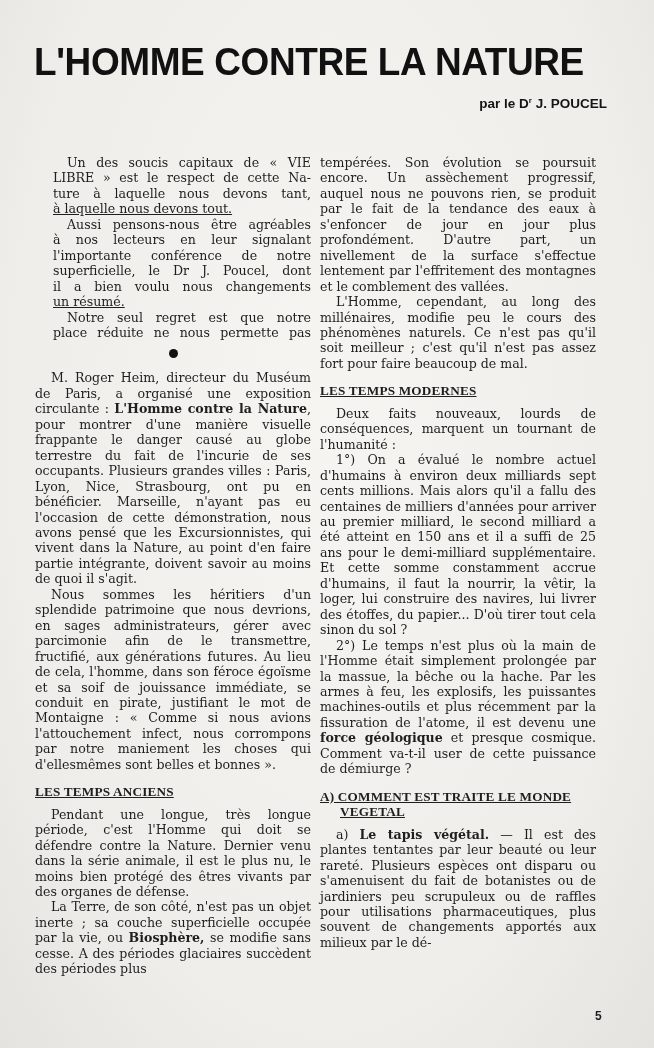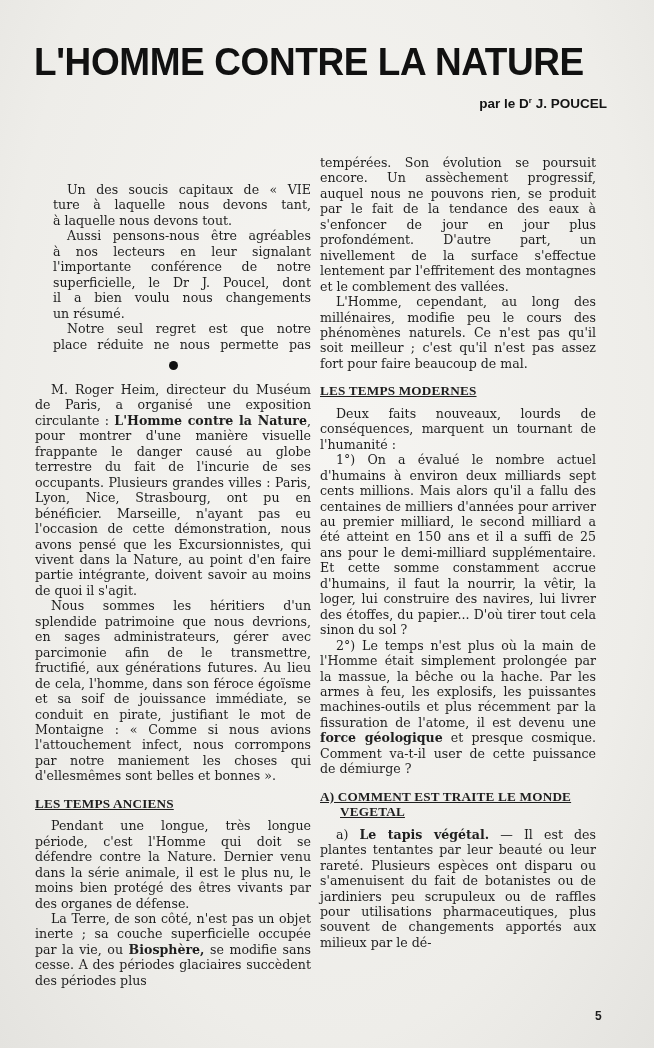--- a/index.html
+++ b/index.html
@@ -42,33 +42,34 @@
   .bullet { text-align: center; margin: 6px 0 12px 0; height: 12px; }
   .bullet span { display: inline-block; width: 9px; height: 9px; border-radius: 50%; background: #111; }
   .gap { height: 12px; }
   .gap-sm { height: 7px; }
   b { font-weight: bold; }
   .pagenum {
     position: absolute; left: 595px; top: 1009px;
     font-family: "Liberation Sans", "DejaVu Sans", sans-serif; font-weight: bold; font-size: 12px;
   }
   .line { display: block; text-align: justify; text-align-last: justify; }
-  .line.last { text-align-last: left; }
+  .line.last { text-align-last: left; text-decoration: underline; }
 </style>
 </head>
 <body>
 
 <h1 class="title" data-name="article-title">L'HOMME CONTRE LA NATURE</h1>
 <div class="byline" data-name="byline"><span data-name="byline-prefix">par le D</span><sup data-name="byline-sup">r</sup><span data-name="byline-author"> J. POUCEL</span></div>
 
-<div class="col left" data-name="left-column-body" style="top:155px;margin-top:27px;">
+<div class="col left" data-name="left-column-body" style="top:155px;">
   <div data-name="intro-block" style="padding-left:18px; width:258px;">
     <div data-name="intro-paragraph-1" style="padding-left:14px;">
       <span class="line" data-name="text-line">Un des soucis capitaux de « VIE</span>
     </div>
+    <span class="line" data-name="text-line">LIBRE » est le respect de cette Na-</span>
     <span class="line" data-name="text-line">ture à laquelle nous devons tant,</span>
     <span class="line last" data-name="text-line">à laquelle nous devons tout.</span>
     <div style="padding-left:14px;">
         <span class="line" data-name="text-line">Aussi pensons-nous être agréables</span>
       </div>
     <span class="line" data-name="text-line">à nos lecteurs en leur signalant</span>
     <span class="line" data-name="text-line">l'importante conférence de notre</span>
     <span class="line" data-name="text-line">superficielle, le Dr J. Poucel, dont</span>
     <span class="line" data-name="text-line">il a bien voulu nous changements</span>
     <span class="line last" data-name="text-line">un résumé.</span>

